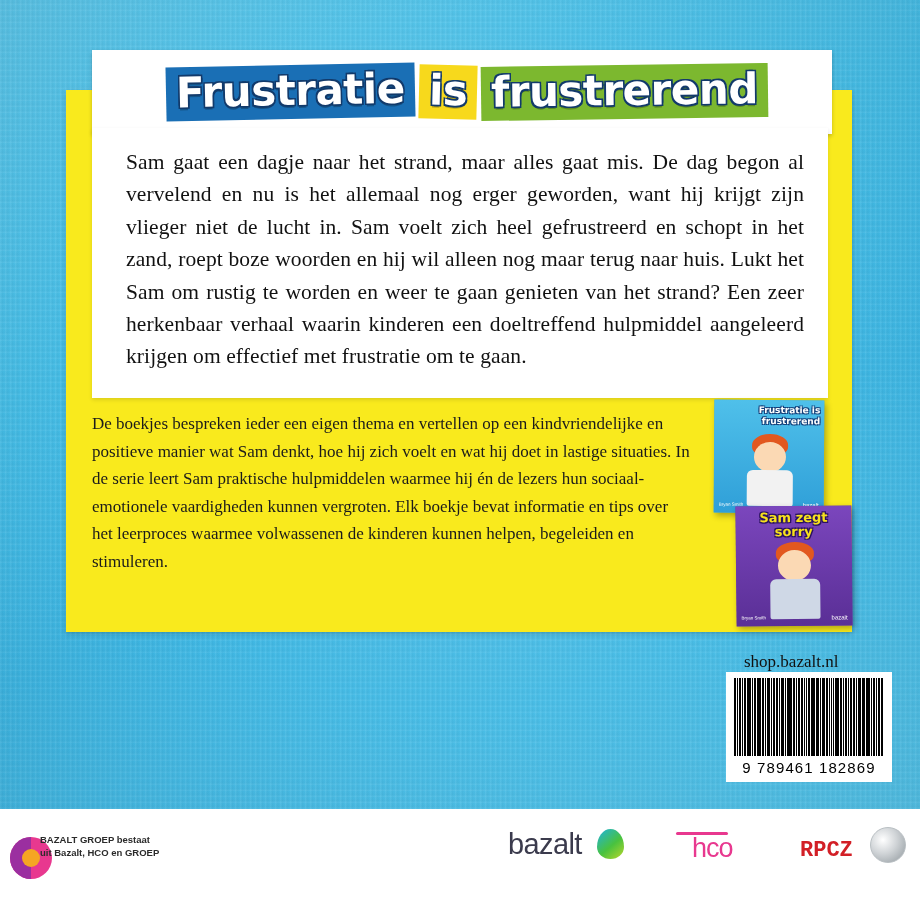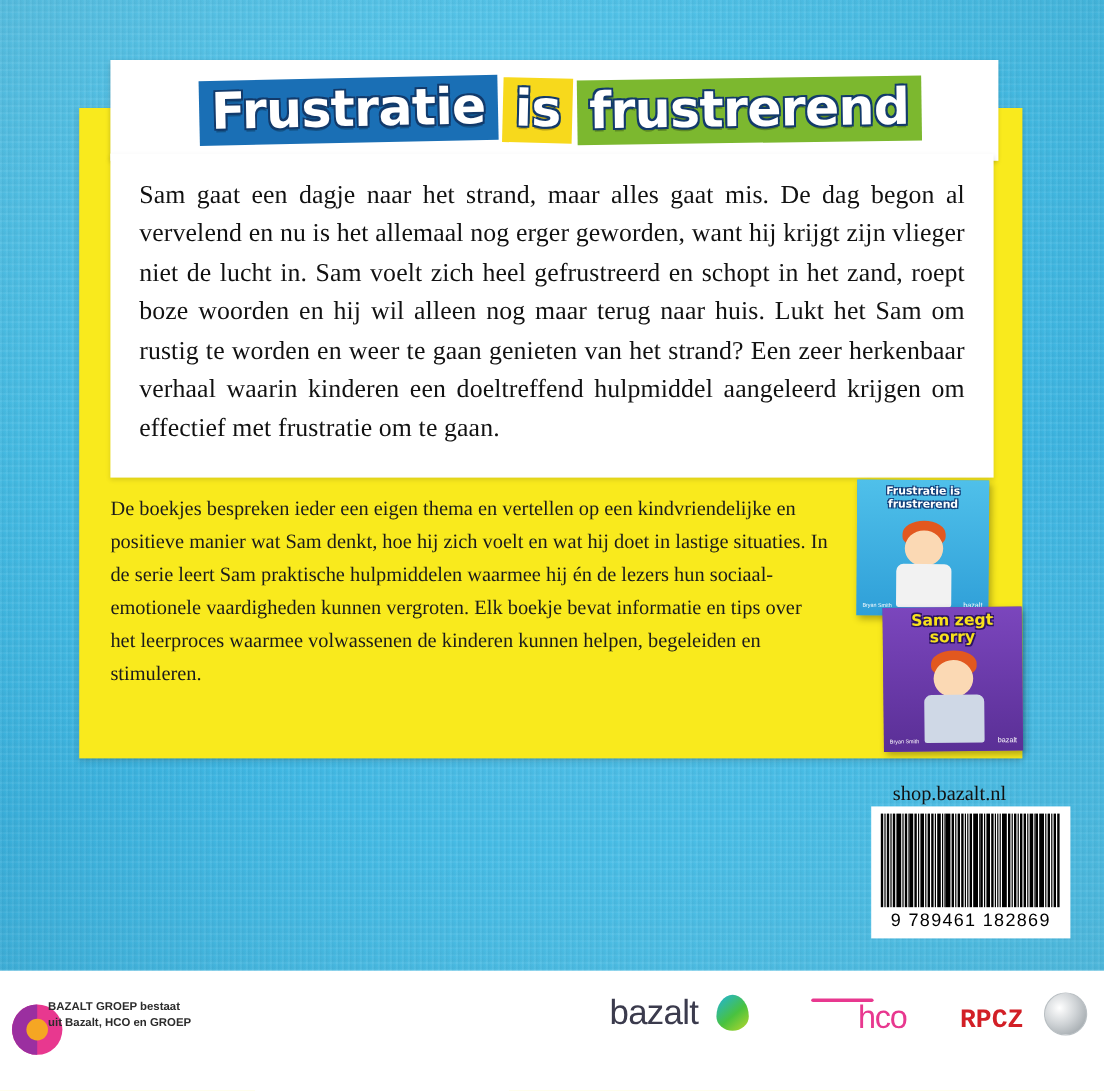--- a/index.html
+++ b/index.html
@@ -59,21 +59,21 @@
   }
   .tw.blue{background:#1a6fb5;transform:rotate(-1.2deg);}
   .tw.yellow{background:#f7d91c;transform:rotate(1.4deg);color:#ffffff;}
   .tw.green{background:#7cb82f;transform:rotate(-0.8deg);}
 
   
   .summary{
     position:absolute;left:92px;top:128px;width:736px;height:270px;
     background:#ffffff;
     box-shadow:0 2px 4px rgba(0,0,0,0.12);
-    padding:18px 24px 0 24px;
+    padding:18px 24px 0 34px;
     box-sizing:border-box;
   }
   .summary p{
     margin:0;
     font-family:"Liberation Serif", serif;
     font-size:21.5px;
     line-height:32.4px;
     color:#111111;
     text-align:justify;
     letter-spacing:0.1px;
@@ -101,21 +101,21 @@
   }
   .cover1{left:714px;top:400px;width:110px;height:113px;background:#3db0e5;transform:rotate(0.4deg);}
   .cover2{left:736px;top:506px;width:116px;height:120px;background:#6f3fb0;transform:rotate(-0.6deg);}
 
   .cv-title{
     position:absolute;left:4px;top:4px;right:4px;
     text-align:center;font-family:"DejaVu Sans",sans-serif;font-weight:bold;
     font-size:10px;line-height:11px;color:#ffffff;
     text-shadow:-1px -1px 0 #15407a,1px -1px 0 #15407a,-1px 1px 0 #15407a,1px 1px 0 #15407a;
   }
-  .cv-title.small{font-size:9px;}
+  .cv-title.small{font-size:9px;text-align:right;}
   .cv2-title{
     position:absolute;left:3px;top:5px;right:3px;text-align:center;
     font-family:"DejaVu Sans",sans-serif;font-weight:bold;font-size:13px;
     color:#f7e11c;line-height:14px;
     text-shadow:-1.2px -1.2px 0 #2b1360,1.2px -1.2px 0 #2b1360,-1.2px 1.2px 0 #2b1360,1.2px 1.2px 0 #2b1360;
   }
   .cv-author{
     position:absolute;left:5px;bottom:5px;font-size:4.5px;color:#ffffff;
     font-family:"Liberation Sans",sans-serif;line-height:6px;
   }
@@ -160,21 +160,21 @@
     font-family:"Liberation Sans",sans-serif;font-size:29px;color:#3b3b4d;
     letter-spacing:-0.6px;
   }
   .drop{
     position:absolute;left:597px;top:829px;width:27px;height:30px;
     background:linear-gradient(140deg,#1fb3e0 0%,#49c23f 55%,#b9d72c 100%);
     border-radius:50% 50% 50% 50%/60% 60% 40% 40%;
     transform:rotate(0deg);
   }
   .logo-hco{
-    position:absolute;left:715px;top:833px;
+    position:absolute;left:692px;top:833px;
     font-family:"Liberation Sans",sans-serif;font-size:27px;color:#e8388f;
     letter-spacing:-1px;
   }
   .hco-bar{position:absolute;left:676px;top:832px;width:52px;height:3px;background:#e8388f;border-radius:2px;}
   .logo-rpcz{
     position:absolute;left:800px;top:838px;
     font-family:Liberation Mono, monospace;font-weight:bold;font-size:22px;color:#d21f26;
   }
   .rpcz-disc{
     position:absolute;left:870px;top:827px;width:34px;height:34px;border-radius:50%;

